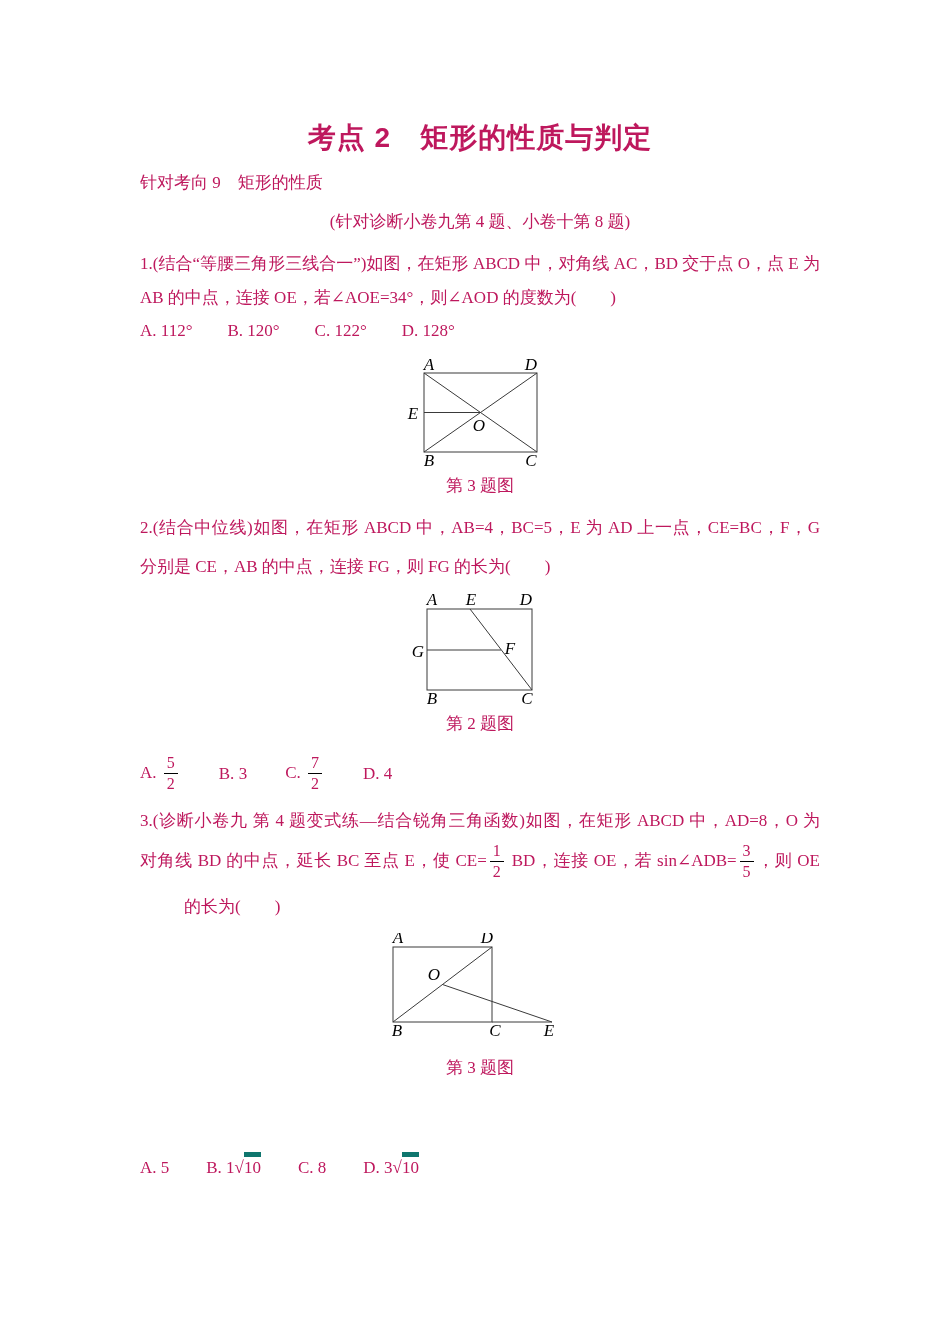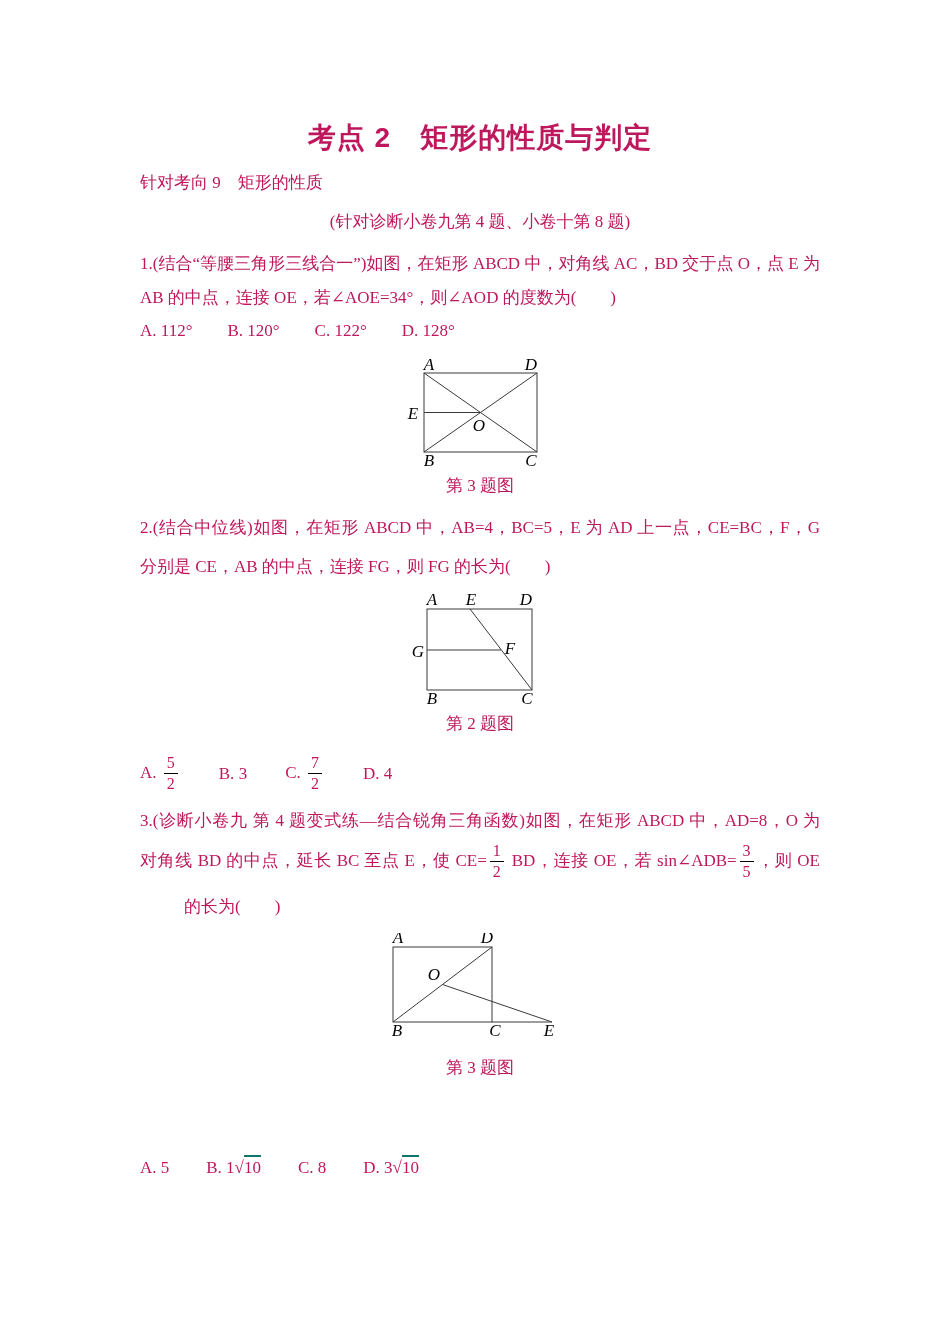--- a/index.html
+++ b/index.html
@@ -20,21 +20,21 @@
   .source{top:211px;text-align:center;white-space:normal;text-align-last:center;}
   .caption{left:140px;width:680px;text-align:center;line-height:20px;}
   .optrow{left:140px;display:flex;align-items:center;}
   .optrow .opt{white-space:nowrap;}
   .frac{
     display:inline-block;vertical-align:middle;text-align:center;
     line-height:1.1;font-size:16px;margin:0 3px;position:relative;top:-1px;
   }
   .frac .num{display:block;border-bottom:1px solid #000;padding:0 3px 1px 3px;}
   .frac .den{display:block;padding:1px 3px 0 3px;}
-  .rad{border-top:2px solid #0f766e;padding-top:1px;text-align:center;}
+  .rad{border-top:5px solid #0f766e;padding-top:1px;text-align:center;}
   svg{display:block;}
   .figline{stroke:#3a3a3a;stroke-width:1;fill:none;}
   .figlbl{
     font-family:"Liberation Serif","DejaVu Serif",serif;font-style:italic;
     font-size:17px;fill:#000;text-anchor:middle;
   }
 </style>
 </head>
 <body>
 

